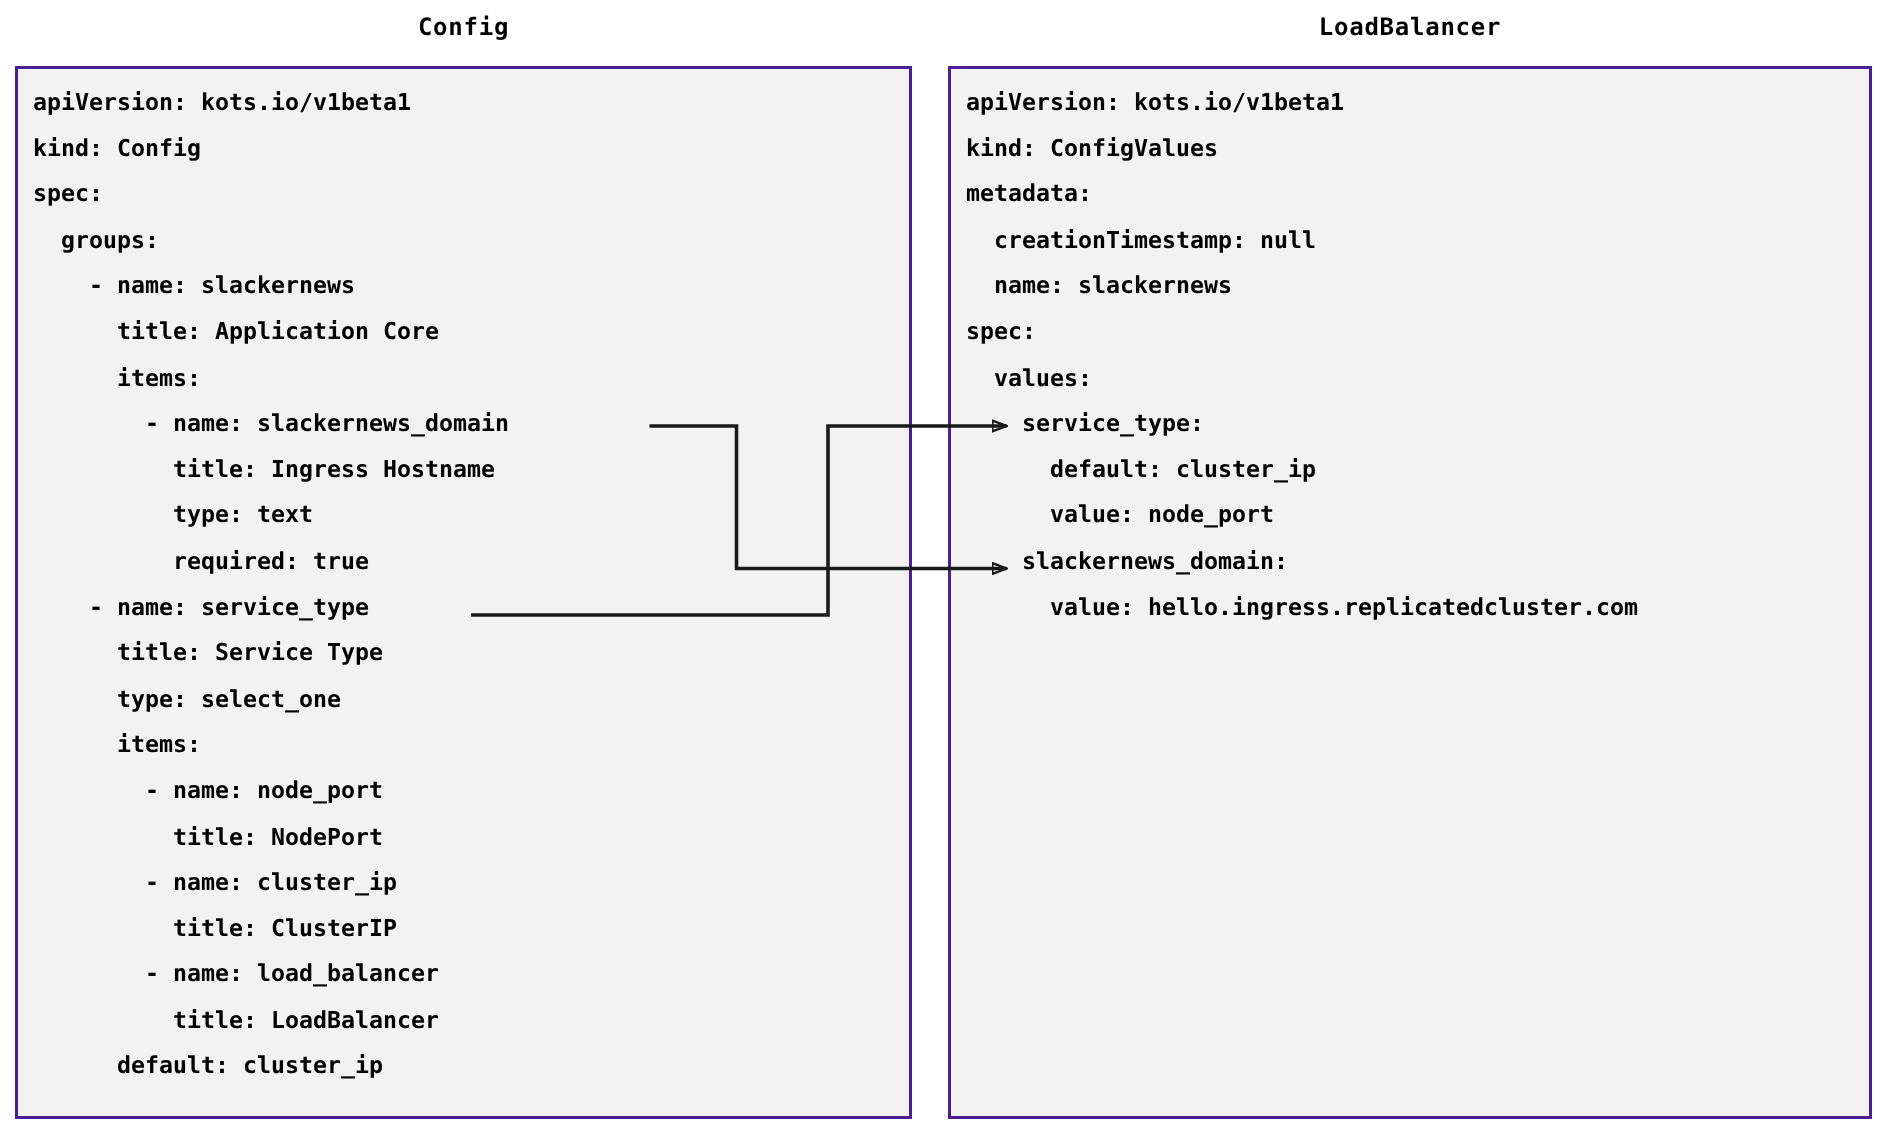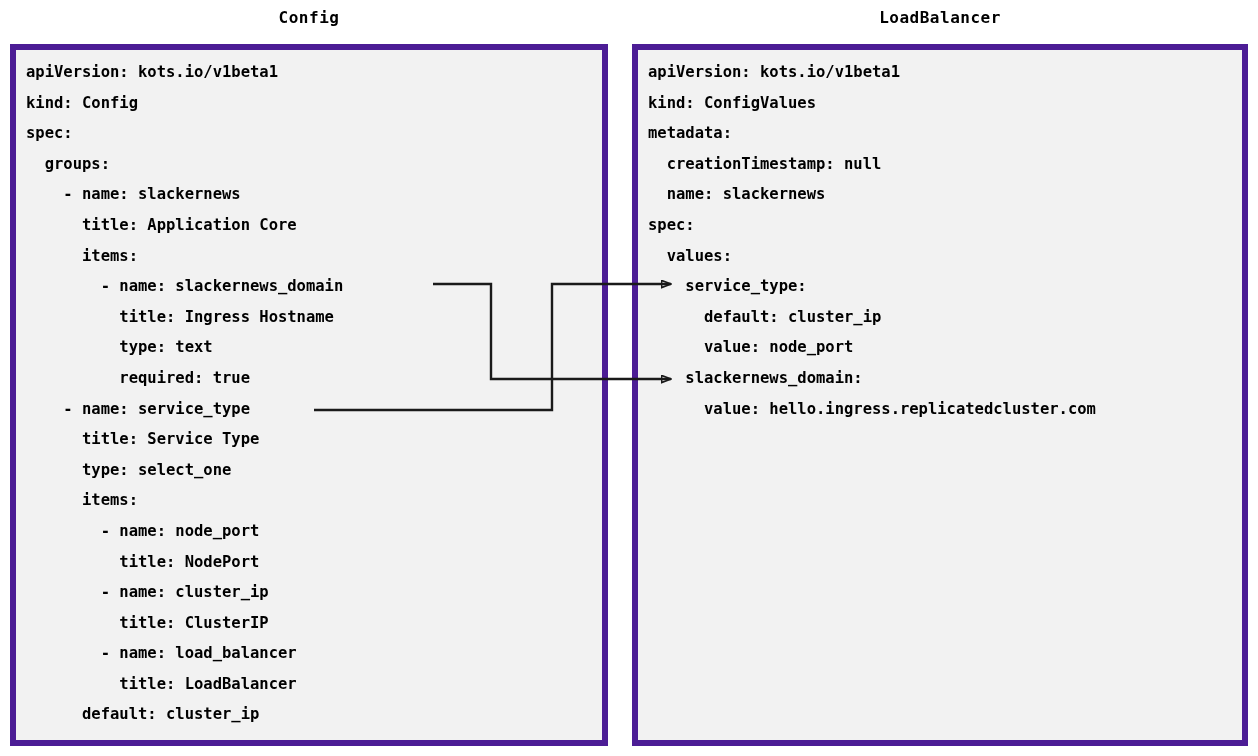--- a/index.html
+++ b/index.html
@@ -41,21 +41,21 @@
   #title-configvalues {
     left: 632px;
     top: 8px;
     width: 616px;
   }
 
   
   .panel {
     position: absolute;
     background: #f2f2f2;
-    border: 6px solid #4c1d95;
+    border: 2px solid #4c1d95;
     box-sizing: border-box;
     overflow: hidden;
   }
   #panel-config {
     left: 10px;
     top: 44px;
     width: 598px;
     height: 702px;
   }
   #panel-configvalues {

